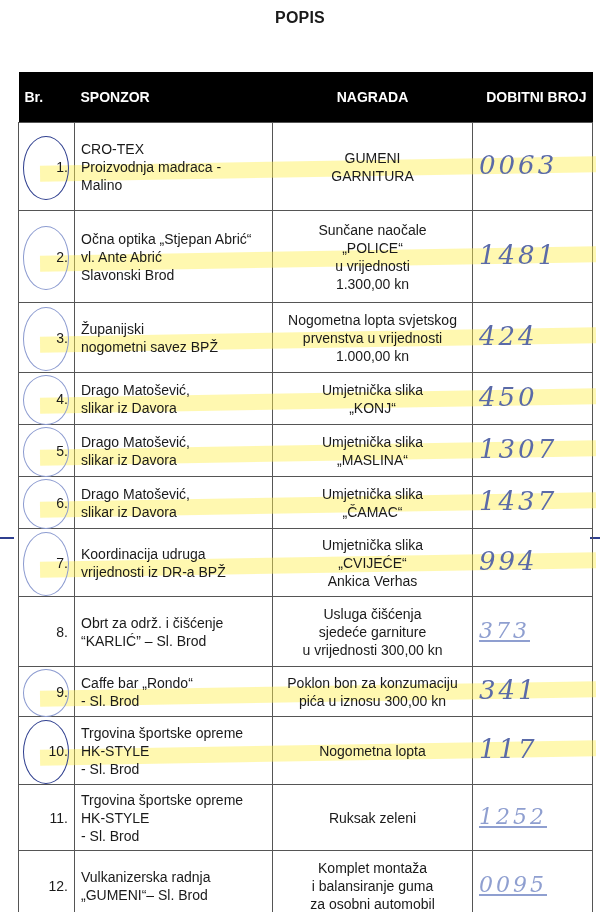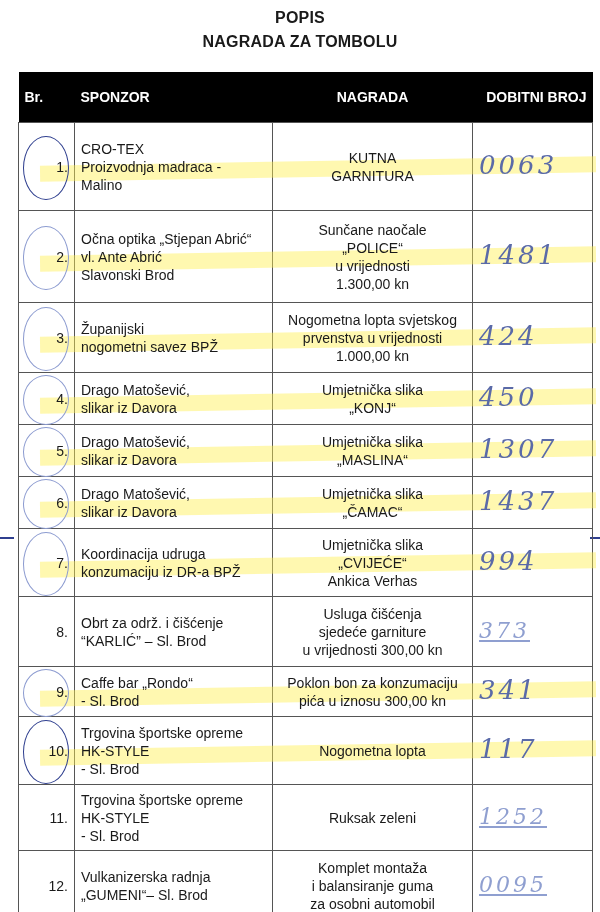--- a/index.html
+++ b/index.html
@@ -22,21 +22,20 @@
   .circle { position: absolute; border: 1.5px solid #2f3f8f; border-radius: 50%; pointer-events: none; z-index: 1; }
   .circle.light { border-color: #8c9bd0; }
   .cell-text { position: relative; z-index: 2; }
   .margin-mark { position: absolute; height: 2px; background: #2f3f8f; }
 </style>
 </head>
 <body>
 
 <div class="title-block">
   <div class="title-line">POPIS</div>
-  <div class="title-line">NAGRADA ZA TOMBOLU</div>
 </div>
 
 <div class="margin-mark" style="left:0;top:537px;width:14px;"></div>
 <div class="margin-mark" style="left:590px;top:537px;width:10px;"></div>
 
 <table class="prizes">
   <colgroup>
     <col class="c-num">
       <col class="c-sponsor">
       <col class="c-prize">
@@ -52,21 +51,21 @@
   </thead>
   <tbody id="rows">
       <tr style="height: 88px;">
         <td class="num-cell"><div class="circle" style="left: 4px; top: 50%; width: 44px; height: 62px; margin-top: -31px;"></div><span class="cell-text">1.</span></td>
         <td>
           <span class="line cell-text">CRO-TEX</span>
           <span class="line cell-text">Proizvodnja madraca -</span>
           <span class="line cell-text">Malino</span>
         </td>
         <td class="prize-cell">
-          <span class="line cell-text">KUTNA</span>
+          <span class="line cell-text">GUMENI</span>
           <span class="line cell-text">GARNITURA</span>
         </td>
         <td class="win-cell"><span class="win">0063</span></td>
       </tr>
       <tr style="height: 92px;">
         <td class="num-cell"><div class="circle light" style="left: 4px; top: 50%; width: 44px; height: 62px; margin-top: -31px;"></div><span class="cell-text">2.</span></td>
         <td>
           <span class="line cell-text">Očna optika „Stjepan Abrić“</span>
           <span class="line cell-text">vl. Ante Abrić</span>
           <span class="line cell-text">Slavonski Brod</span>
@@ -125,21 +124,21 @@
         <td class="prize-cell">
           <span class="line cell-text">Umjetnička slika</span>
           <span class="line cell-text">„ČAMAC“</span>
         </td>
         <td class="win-cell"><span class="win">1437</span></td>
       </tr>
       <tr style="height: 68px;">
         <td class="num-cell"><div class="circle light" style="left: 4px; top: 50%; width: 44px; height: 62px; margin-top: -31px;"></div><span class="cell-text">7.</span></td>
         <td>
           <span class="line cell-text">Koordinacija udruga</span>
-          <span class="line cell-text">konzumaciju iz DR-a BPŽ</span>
+          <span class="line cell-text">vrijednosti iz DR-a BPŽ</span>
         </td>
         <td class="prize-cell">
           <span class="line cell-text">Umjetnička slika</span>
           <span class="line cell-text">„CVIJEĆE“</span>
           <span class="line cell-text">Ankica Verhas</span>
         </td>
         <td class="win-cell"><span class="win">994</span></td>
       </tr>
       <tr style="height: 70px;">
         <td class="num-cell"><span class="cell-text">8.</span></td>

